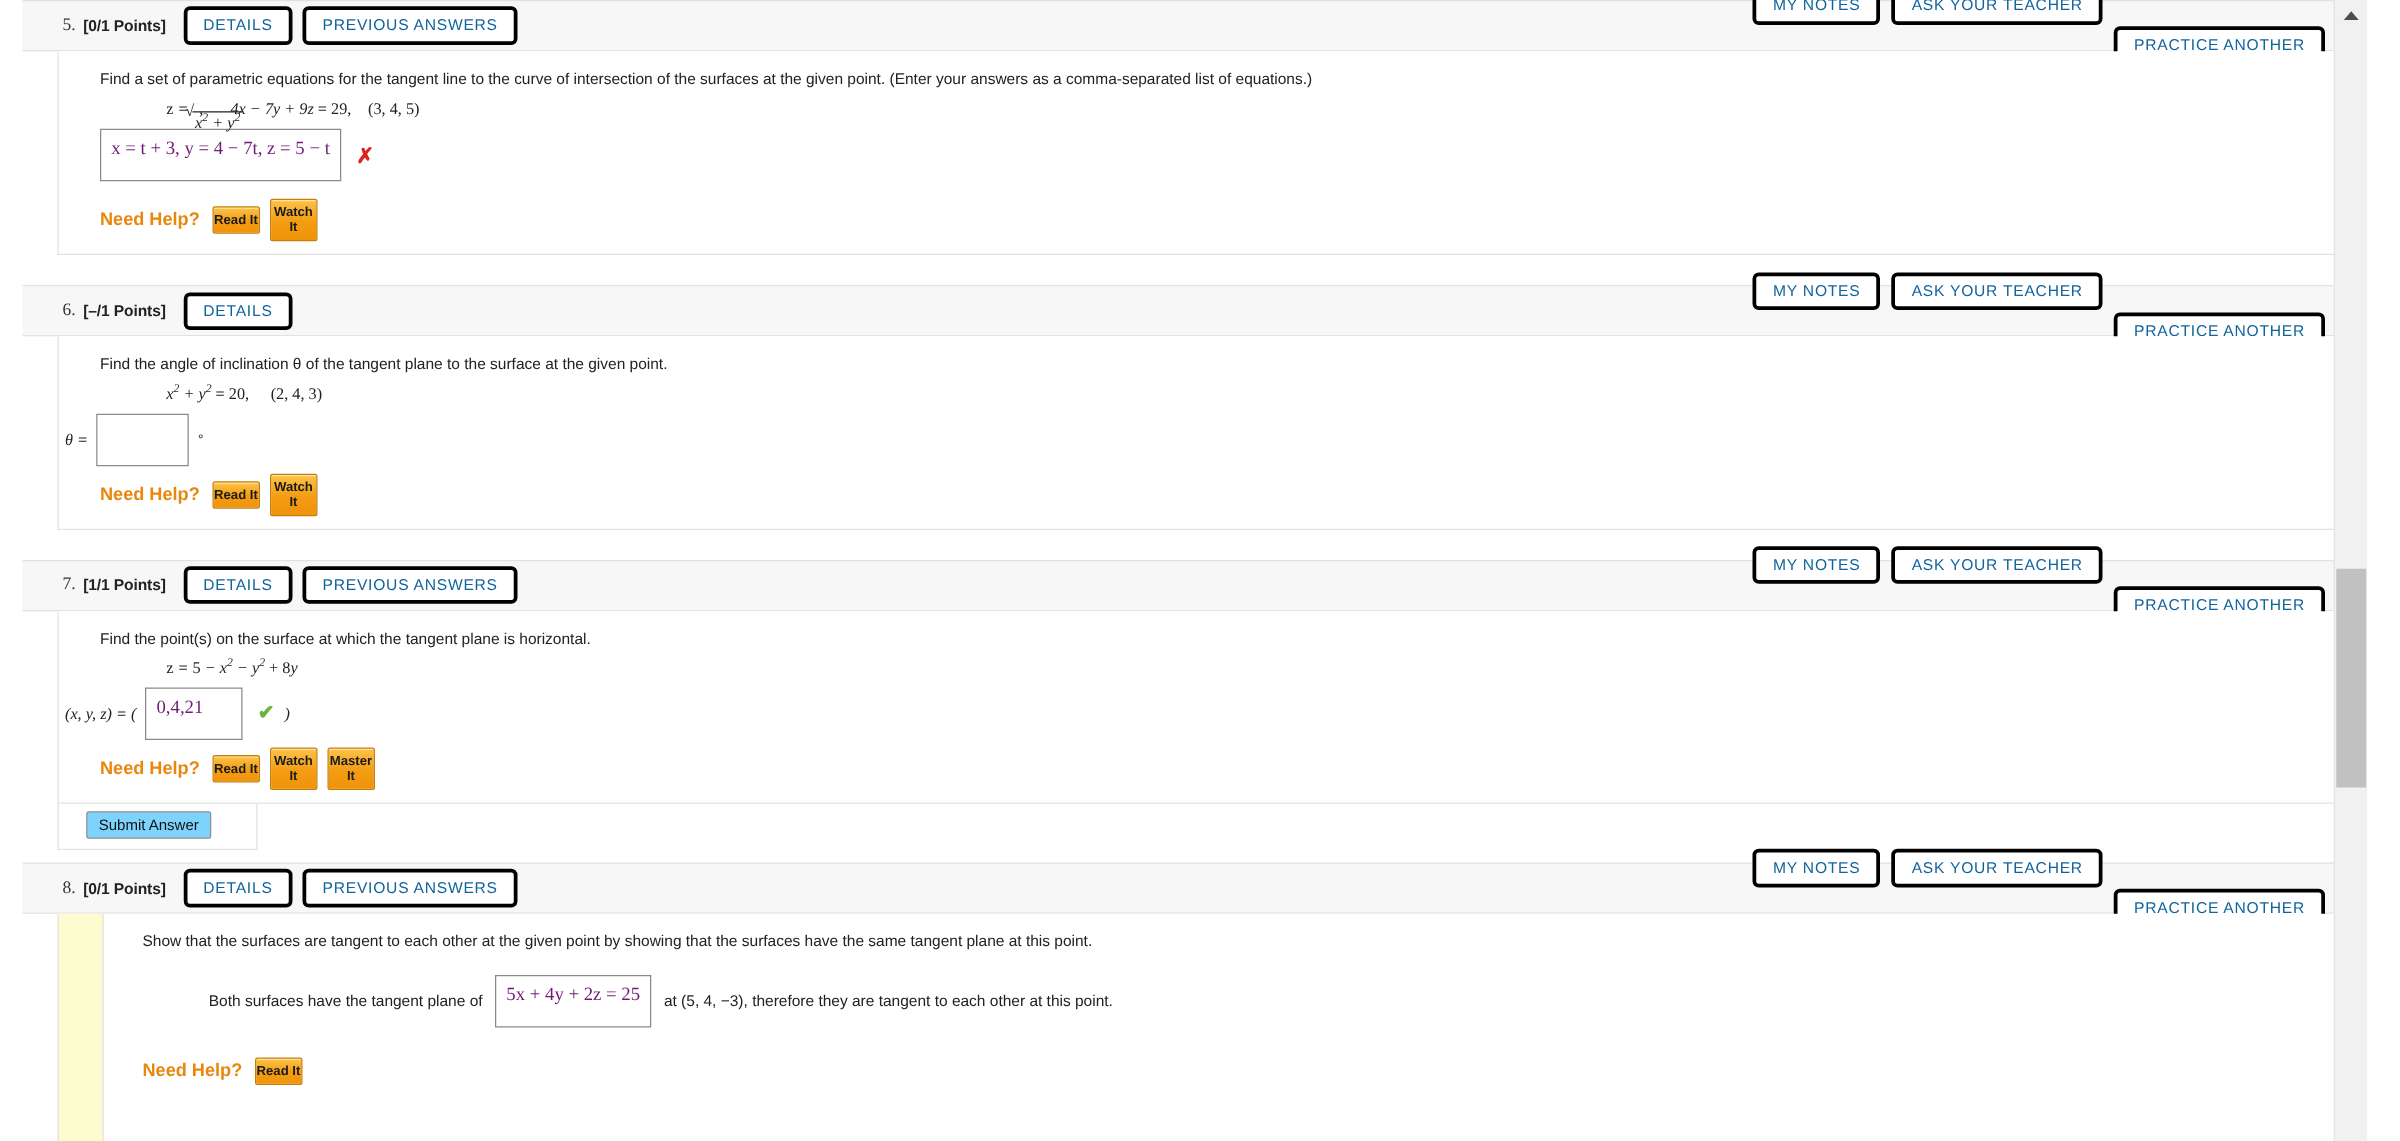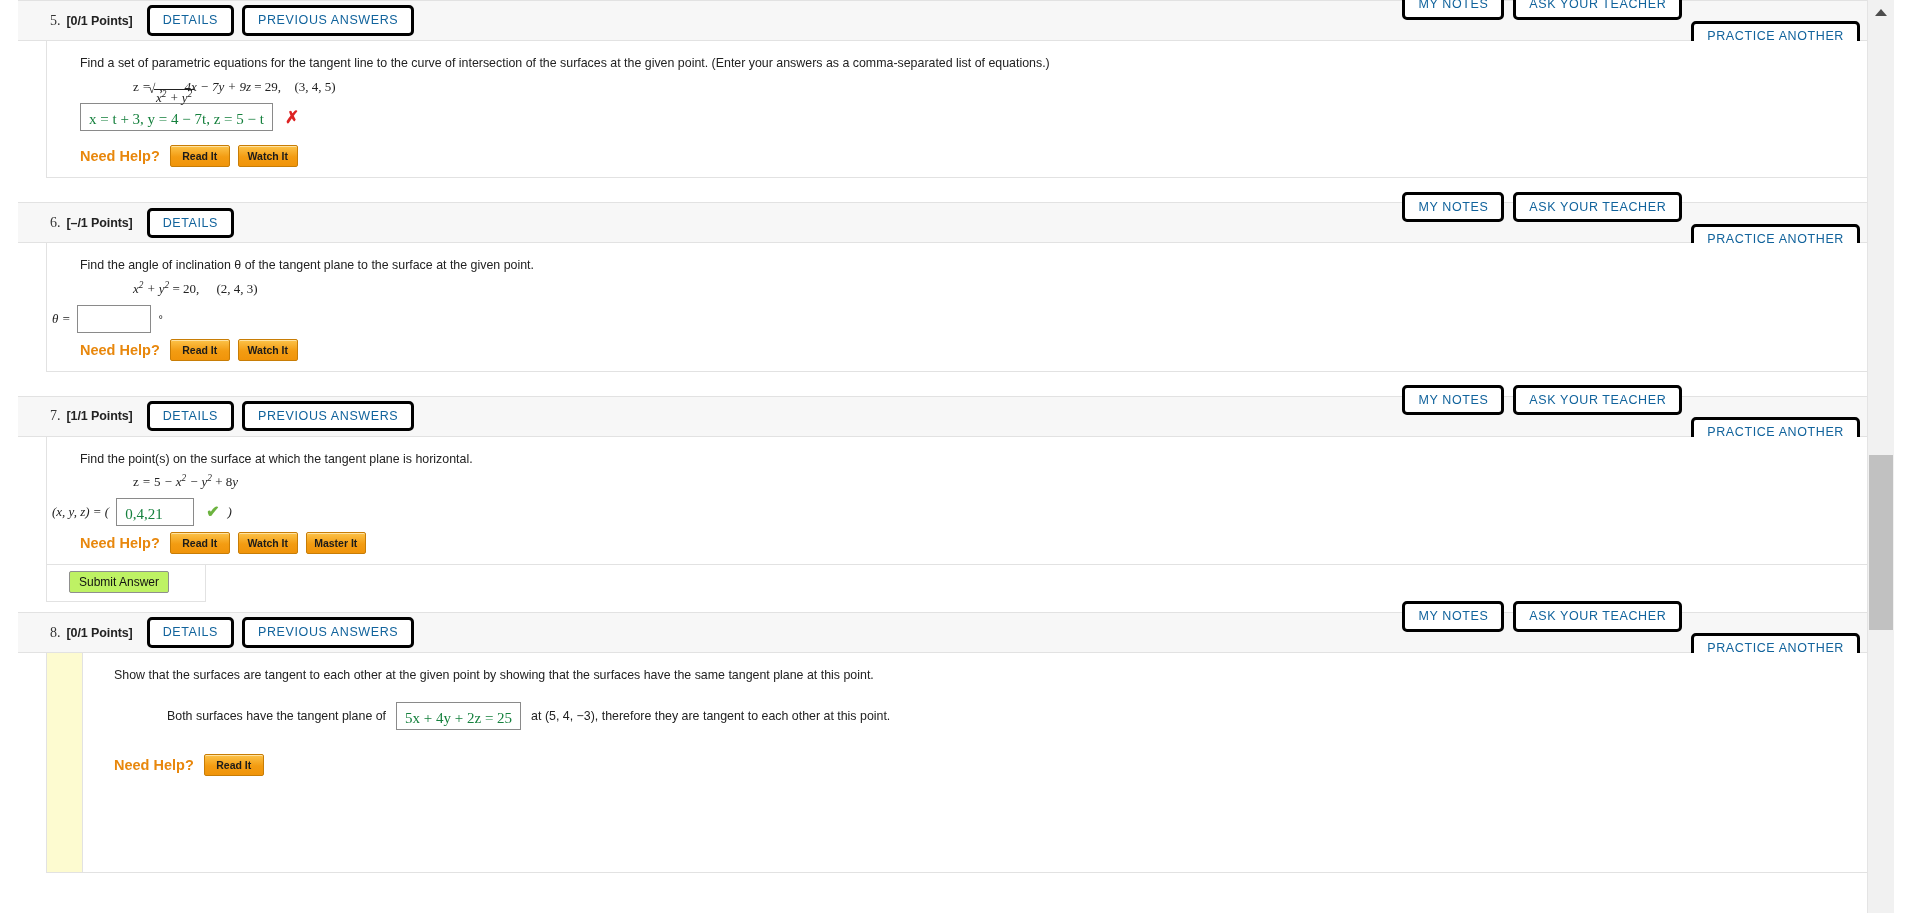--- a/index.html
+++ b/index.html
@@ -123,27 +123,27 @@
 
   .ansrow {
     display: flex;
     align-items: center;
     margin: 8px 0 6px 0;
   }
   .ansbox {
     border: 1px solid #8a8a8a;
     background: #fff;
     min-width: 150px;
-    height: 28px;
+    height: 42px;
     line-height: 26px;
     padding: 2px 8px;
     box-sizing: border-box;
     font-family: "Liberation Serif", serif;
     font-size: 15px;
-    color: #15803d;
+    color: #701a75;
     white-space: nowrap;
   }
   .ansbox.empty { width: 74px; min-width: 74px; }
   .mark {
     margin-left: 12px;
     font-size: 17px;
     font-weight: bold;
     line-height: 1;
   }
   .mark.wrong { color: #dd2222; }
@@ -170,41 +170,41 @@
     margin-right: 10px;
   }
   .nhbtn {
     background: linear-gradient(#fbb game, #f5a623);
     background: linear-gradient(#fcc34a, #f39c12 55%, #f0940a);
     border: 1px solid #c87d06;
     border-radius: 2px;
     color: #1b1b1b;
     font-size: 10.5px;
     font-weight: bold;
-    width: 60px;
+    width: 38px;
     text-align: center;
     padding: 4px 0 4px 0;
     margin-right: 8px;
     cursor: pointer;
     box-shadow: inset 0 1px 0 #ffe2a0;
     font-family: "Liberation Sans", sans-serif;
   }
 
   .submitwrap {
     border-left: 1px solid #e2e2e2;
     border-right: 1px solid #e2e2e2;
     border-bottom: 1px solid #e2e2e2;
     margin-left: 28px;
     background: #fff;
     padding: 6px 0 8px 22px;
     box-sizing: border-box;
     width: 160px;
   }
   .submit-btn {
-    background: #bef264;
+    background: #7dd3fc;
     border: 1px solid #8f8f8f;
     border-radius: 2px;
     font-size: 12px;
     color: #111;
     padding: 3px 9px;
     cursor: pointer;
     font-family: "Liberation Sans", sans-serif;
   }
 
   .gap { height: 24px; background: #fff; }

